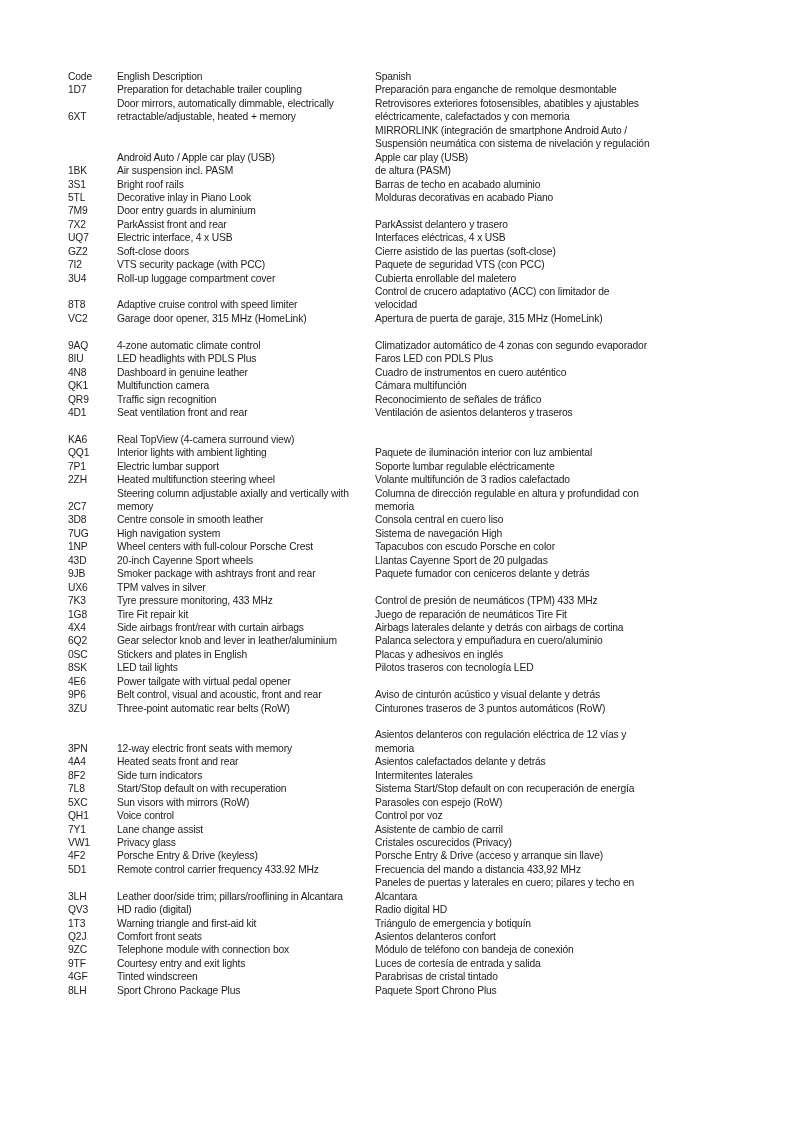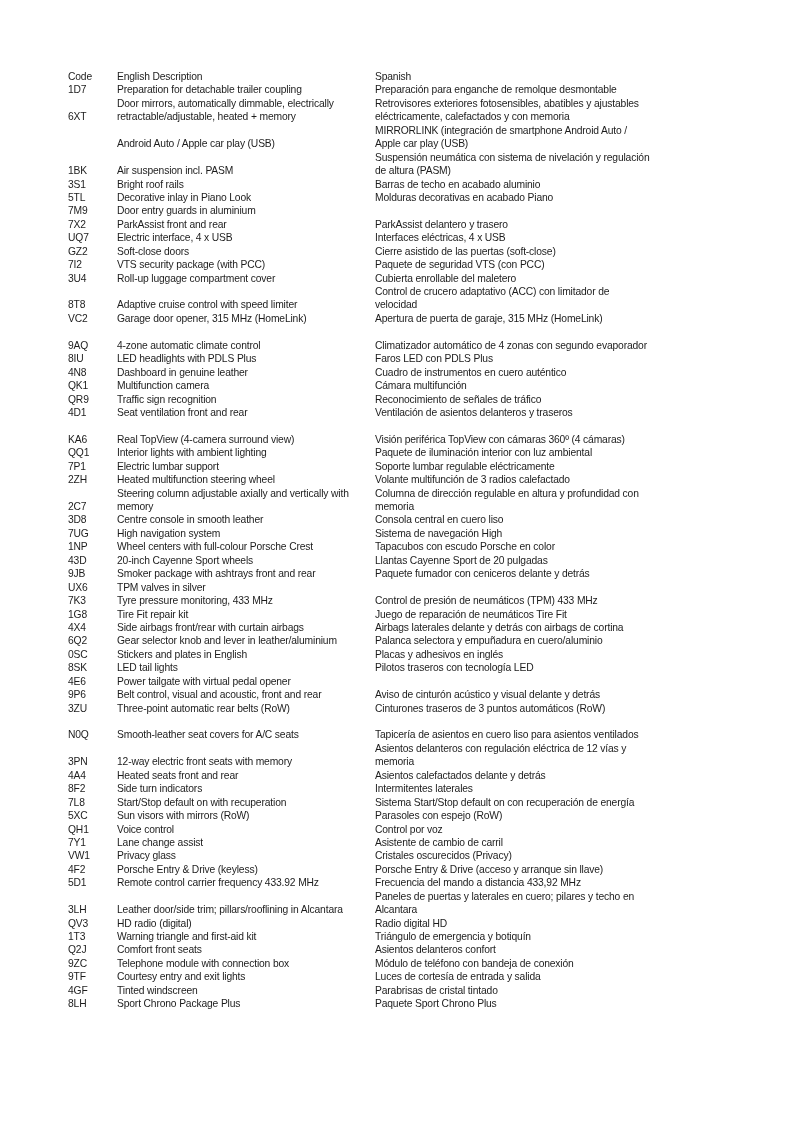--- a/index.html
+++ b/index.html
@@ -59,27 +59,27 @@
         <span class="cell">retractable/adjustable, heated + memory</span>
         <span class="cell">eléctricamente, calefactados y con memoria</span>
       </div>
       <div class="row">
         <span class="cell"></span>
         <span class="cell"></span>
         <span class="cell">MIRRORLINK (integración de smartphone Android Auto /</span>
       </div>
       <div class="row">
         <span class="cell"></span>
+        <span class="cell"></span>
+        <span class="cell">Suspensión neumática con sistema de nivelación y regulación</span>
+      </div>
+      <div class="row">
+        <span class="cell"></span>
         <span class="cell">Android Auto / Apple car play (USB)</span>
         <span class="cell">Apple car play (USB)</span>
-      </div>
-      <div class="row">
-        <span class="cell"></span>
-        <span class="cell"></span>
-        <span class="cell">Suspensión neumática con sistema de nivelación y regulación</span>
       </div>
       <div class="row">
         <span class="cell">1BK</span>
         <span class="cell">Air suspension incl. PASM</span>
         <span class="cell">de altura (PASM)</span>
       </div>
       <div class="row">
         <span class="cell">3S1</span>
         <span class="cell">Bright roof rails</span>
         <span class="cell">Barras de techo en acabado aluminio</span>
@@ -169,21 +169,20 @@
         <span class="cell">Ventilación de asientos delanteros y traseros</span>
       </div>
       <div class="row">
         <span class="cell"></span>
         <span class="cell"></span>
         <span class="cell"></span>
       </div>
       <div class="row">
         <span class="cell">KA6</span>
         <span class="cell">Real TopView (4-camera surround view)</span>
-        <span class="cell">Visión periférica TopView con cámaras 360º (4 cámaras)</span>
       </div>
       <div class="row">
         <span class="cell">QQ1</span>
         <span class="cell">Interior lights with ambient lighting</span>
         <span class="cell">Paquete de iluminación interior con luz ambiental</span>
       </div>
       <div class="row">
         <span class="cell">7P1</span>
         <span class="cell">Electric lumbar support</span>
         <span class="cell">Soporte lumbar regulable eléctricamente</span>
@@ -273,25 +272,20 @@
       </div>
       <div class="row">
         <span class="cell">3ZU</span>
         <span class="cell">Three-point automatic rear belts (RoW)</span>
         <span class="cell">Cinturones traseros de 3 puntos automáticos (RoW)</span>
       </div>
       <div class="row">
         <span class="cell"></span>
         <span class="cell"></span>
         <span class="cell"></span>
-      </div>
-      <div class="row">
-        <span class="cell">N0Q</span>
-        <span class="cell">Smooth-leather seat covers for A/C seats</span>
-        <span class="cell">Tapicería de asientos en cuero liso para asientos ventilados</span>
       </div>
       <div class="row">
         <span class="cell"></span>
         <span class="cell"></span>
         <span class="cell">Asientos delanteros con regulación eléctrica de 12 vías y</span>
       </div>
       <div class="row">
         <span class="cell">3PN</span>
         <span class="cell">12-way electric front seats with memory</span>
         <span class="cell">memoria</span>

